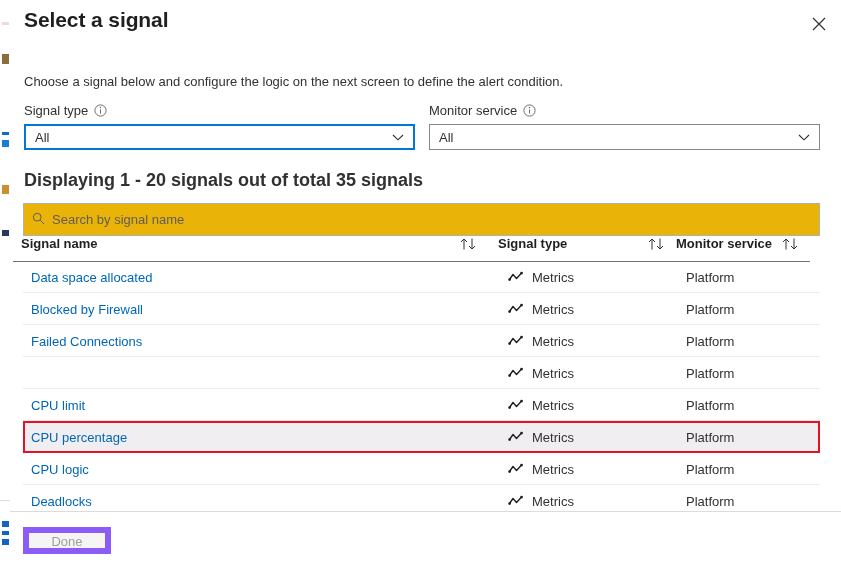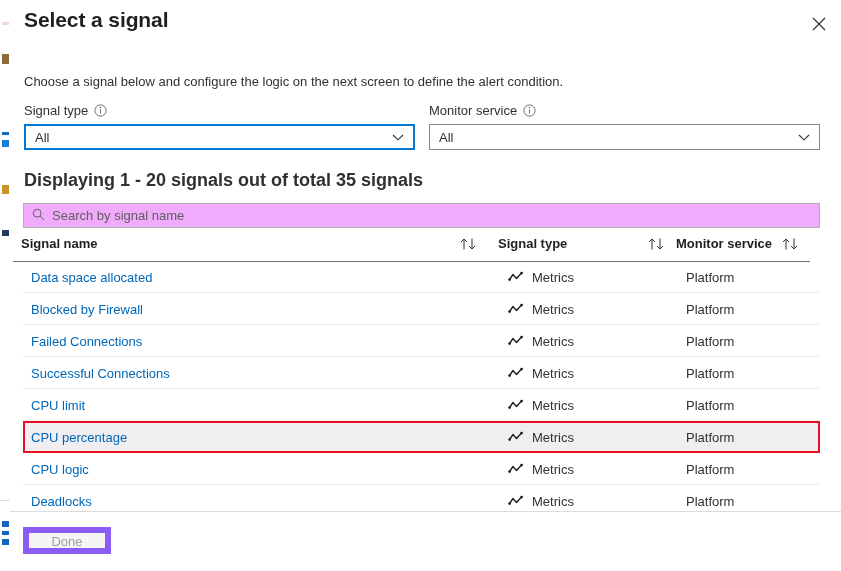--- a/index.html
+++ b/index.html
@@ -150,24 +150,24 @@
     font-weight: 700;
     color: #323130;
   }
 
   
   .search-box {
     position: absolute;
     left: 13px;
     top: 203px;
     width: 797px;
-    height: 25px;
+    height: 33px;
     box-sizing: border-box;
     border: 1px solid #b3b0ad;
-    background: #f0abfc;
+    background: #eab308;
     display: flex;
     align-items: center;
     padding: 0 8px;
     gap: 7px;
   }
   .search-box input {
     flex: 1;
     border: none;
     outline: none;
     font-family: "Liberation Sans", sans-serif;
@@ -411,21 +411,20 @@
         <span class="cell name">Failed Connections</span>
         <span class="cell type-icon"><svg width="16" height="12" viewBox="0 0 16 12">
             <path d="M1.5 8.5 L5 3.5 L8.5 7.5 L13.5 2" stroke="#201f1e" stroke-width="1.4" fill="none" stroke-linejoin="round"></path>
             <circle cx="1.6" cy="8.6" r="1.35" fill="#201f1e"></circle>
             <circle cx="13.6" cy="2.1" r="1.35" fill="#201f1e"></circle>
           </svg></span>
         <span class="cell type">Metrics</span>
         <span class="cell service">Platform</span>
       </div>
       <div class="row">
-        <span class="cell name">Successful Connections</span>
         <span class="cell type-icon"><svg width="16" height="12" viewBox="0 0 16 12">
             <path d="M1.5 8.5 L5 3.5 L8.5 7.5 L13.5 2" stroke="#201f1e" stroke-width="1.4" fill="none" stroke-linejoin="round"></path>
             <circle cx="1.6" cy="8.6" r="1.35" fill="#201f1e"></circle>
             <circle cx="13.6" cy="2.1" r="1.35" fill="#201f1e"></circle>
           </svg></span>
         <span class="cell type">Metrics</span>
         <span class="cell service">Platform</span>
       </div>
       <div class="row">
         <span class="cell name">CPU limit</span>

